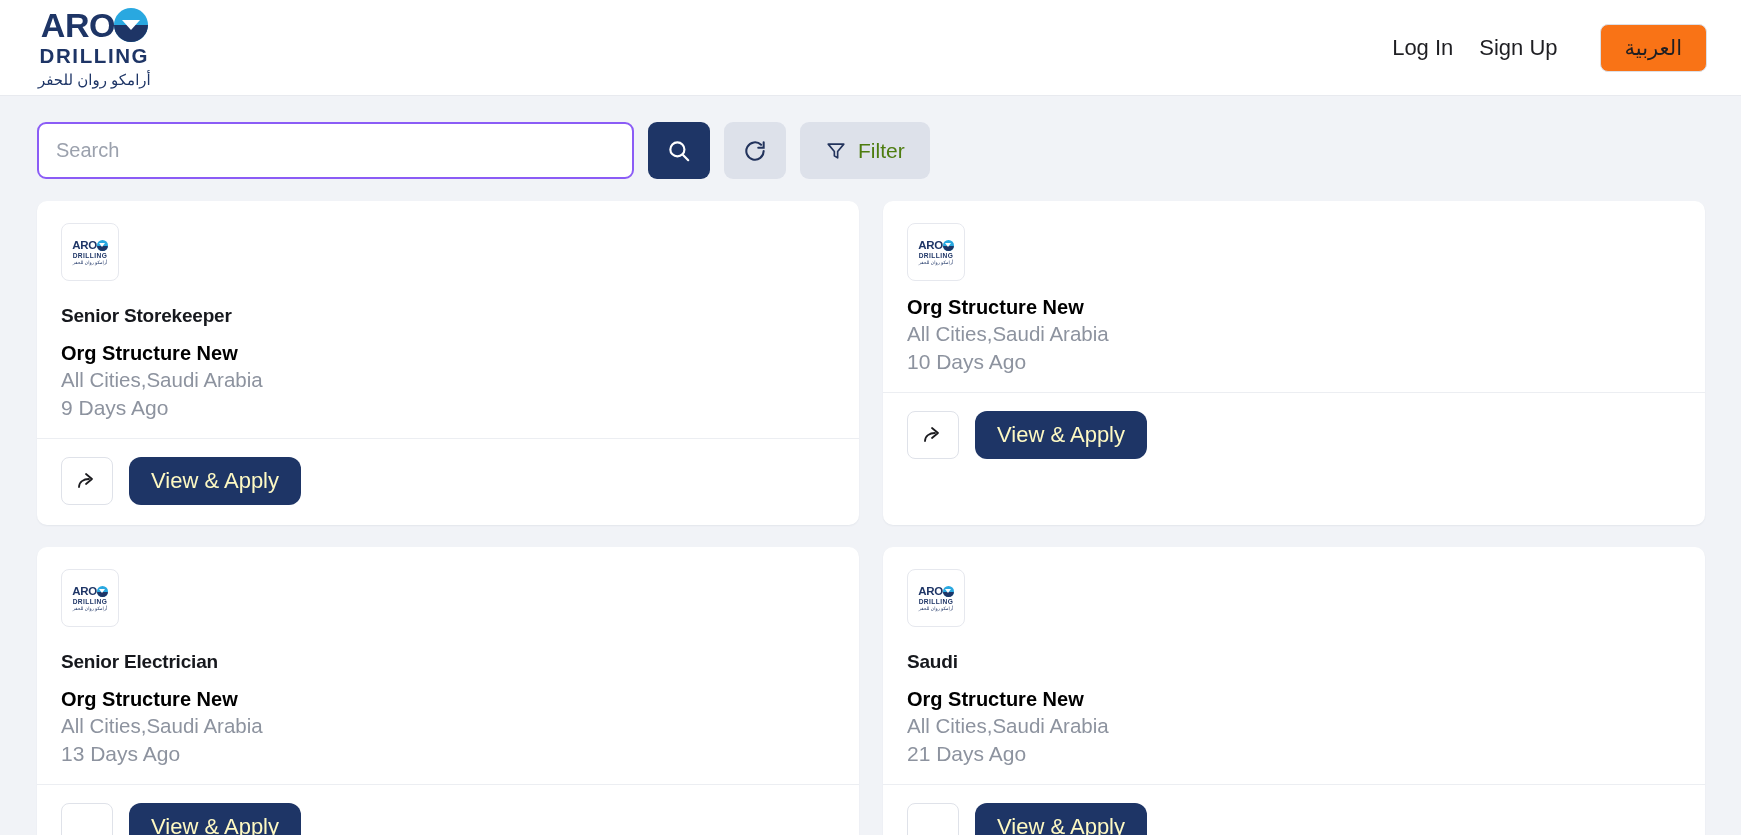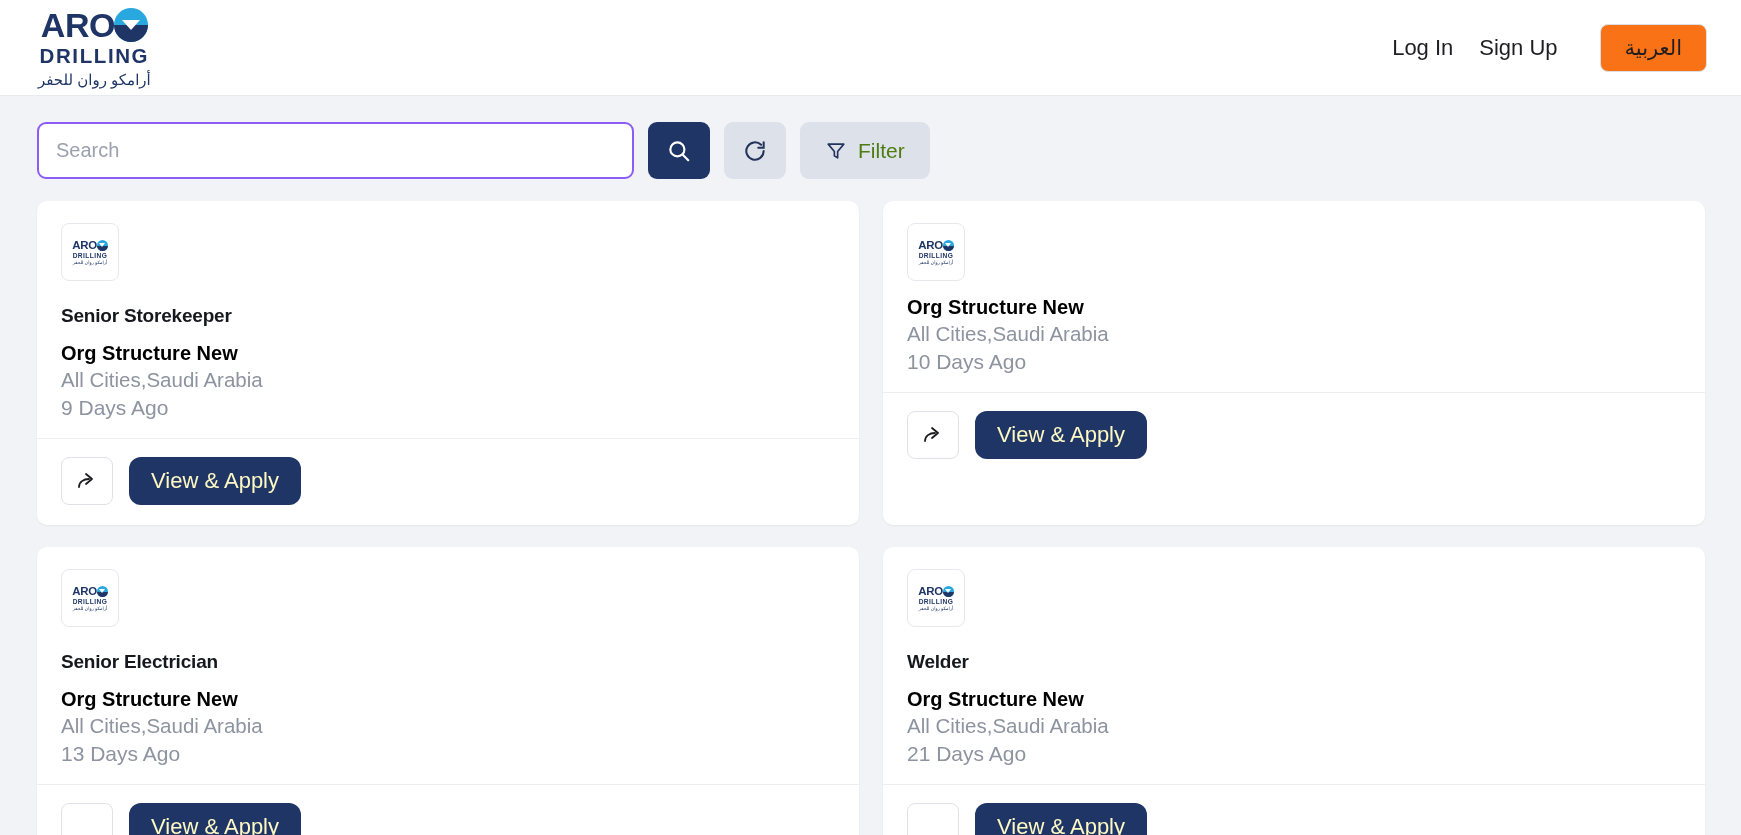--- a/index.html
+++ b/index.html
@@ -415,21 +415,21 @@
   <div class="card">
     <div class="card-body">
       <div class="thumb">
         <div class="thumb-mark">
           <span class="thumb-word">ARO</span>
           <span class="thumb-circle"></span>
         </div>
         <div class="thumb-sub">DRILLING</div>
         <div class="thumb-ar">أرامكو روان للحفر</div>
       </div>
-      <div class="job-title">Welder</div>
+      <div class="job-title">Saudi</div>
       <div class="job-org">Org Structure New</div>
       <div class="job-loc">All Cities,Saudi Arabia</div>
       <div class="job-age">21 Days Ago</div>
     </div>
     <div class="card-footer">
       <button class="share-btn">
         
       </button>
       <button class="apply-btn">View &amp; Apply</button>
     </div>

